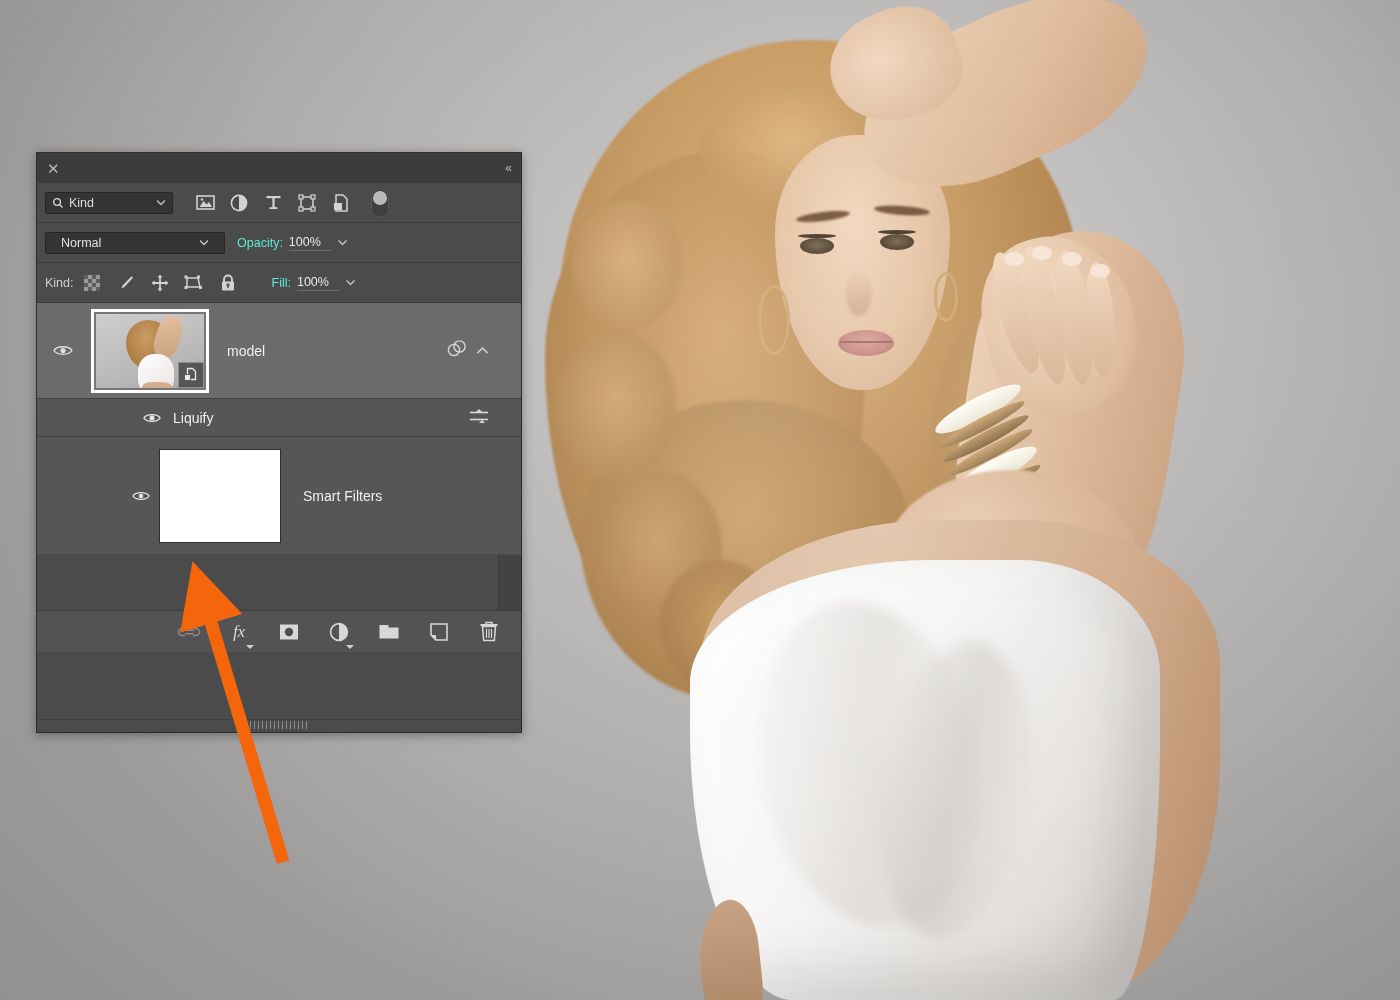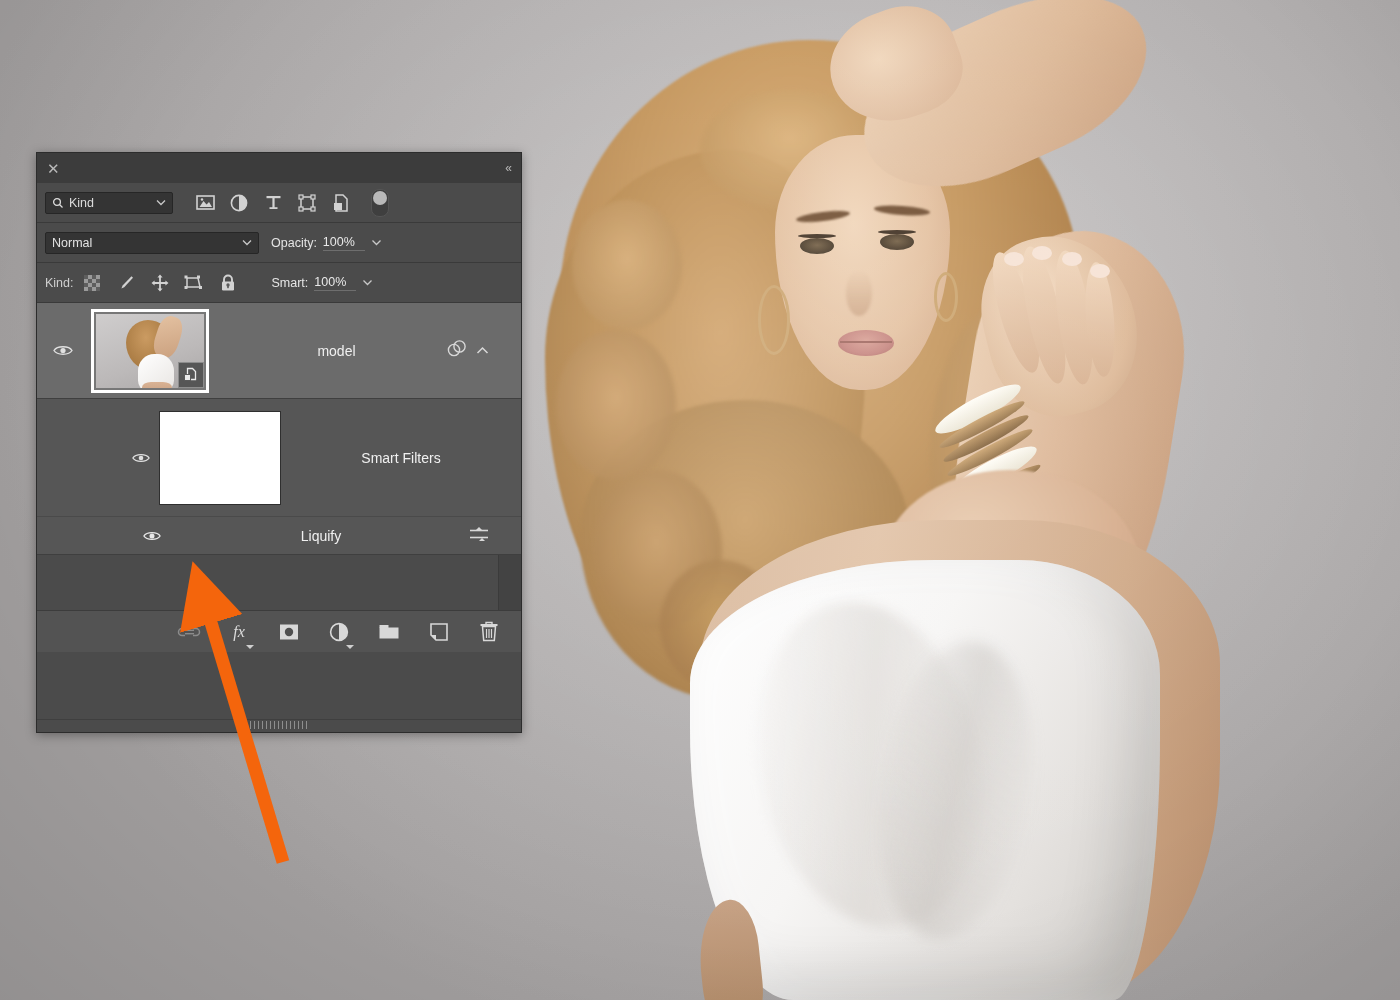--- a/index.html
+++ b/index.html
@@ -223,48 +223,47 @@
   .toggle-pill::after {
     content:''; position:absolute; left: 1px; top: 1px;
     width: 14px; height: 14px; border-radius: 50%; background: #b9b9b9;
   }
 
   .blendbar {
     height: 40px; display: flex; align-items: center;
     padding: 0 8px; box-sizing: border-box; border-bottom: 1px solid #3a3a3a;
   }
   .blend-select {
-    width: 214px; height: 22px; background: #343434;
+    width: 180px; height: 22px; background: #343434;
     border: 1px solid #262626; border-radius: 2px;
-    display: flex; align-items: center; padding: 0 6px;
+    display: flex; align-items: center; padding: 0 15px;
     box-sizing: border-box; font-size: 12.5px; color: #e2e2e2; cursor: pointer;
   }
   .blend-select .lbl { flex: 1; }
   .numfield { display: flex; align-items: center; gap: 6px; margin-left: 12px; }
-  .numlabel { color: #e5e5e5; font-size: 12.5px; }
+  .numlabel { color: #5eead4; font-size: 12.5px; }
   .numval {
     color: #e8e8e8; font-size: 12.5px; min-width: 42px;
     border-bottom: 1px solid #6e6e6e; padding-bottom: 1px; cursor: text;
   }
 
   .lockbar {
     height: 40px; display: flex; align-items: center;
     padding: 0 8px; box-sizing: border-box; border-bottom: 1px solid #3a3a3a;
   }
   .lockbar .lbl { color: #cfcfcf; font-size: 12.5px; margin-right: 8px; }
   .lockicons { display: flex; align-items: center; gap: 14px; }
   .lockicon { width: 20px; height: 20px; display:flex; align-items:center; justify-content:center; cursor:pointer; }
 
   
   .layerlist {
     position: relative;
     height: 307px;
     background: #4b4b4b;
     overflow: hidden;
-    text-align: center;
   }
   .scrollcol {
     position: absolute; right: 0; top: 0; bottom: 0; width: 22px;
     background: #434343; border-left: 1px solid #3b3b3b;
   }
   .row { position: relative; display: flex; align-items: center; }
 
   .row-model {
     height: 96px; background: #6b6b6b;
     border-bottom: 1px solid #3f3f3f;
@@ -535,21 +534,21 @@
         <span class="lockicon">
           <svg width="16" height="18" viewBox="0 0 16 18">
             <path d="M4 8 V5.5 a4 4 0 0 1 8 0 V8" fill="none" stroke="#d2d2d2" stroke-width="1.9"></path>
             <rect x="2" y="7.5" width="12" height="9" rx="1.2" fill="#d2d2d2"></rect>
             <circle cx="8" cy="11" r="1.7" fill="#5a5a5a"></circle>
             <rect x="7.2" y="11" width="1.6" height="3.2" fill="#5a5a5a"></rect>
           </svg>
         </span>
       </div>
       <div class="numfield" style="margin-left:34px;">
-        <span class="numlabel">Smart:</span>
+        <span class="numlabel">Fill:</span>
         <span class="numval">100%</span>
         <svg width="11" height="7" viewBox="0 0 10 7">
           <polyline points="1,1.5 5,5.5 9,1.5" fill="none" stroke="#c8c8c8" stroke-width="1.3"></polyline>
         </svg>
       </div>
     </div>
 
     <div class="layerlist">
       <div class="scrollcol"></div>
 
@@ -585,50 +584,50 @@
             </svg>
           </span>
           <span>
             <svg width="13" height="9" viewBox="0 0 13 9">
               <polyline points="1.5,7 6.5,2 11.5,7" fill="none" stroke="#d8d8d8" stroke-width="1.5"></polyline>
             </svg>
           </span>
         </div>
       </div>
 
-      <div class="row row-smart">
-        <div class="indent"></div>
-        <div class="eye-cell-sm">
-          <svg width="18" height="12" viewBox="0 0 20 13">
-            <path d="M1 6.5 C4 1.5 16 1.5 19 6.5 C16 11.5 4 11.5 1 6.5 Z" fill="none" stroke="#e0e0e0" stroke-width="1.5"></path>
-            <circle cx="10" cy="6.5" r="2.6" fill="#e0e0e0"></circle>
-          </svg>
-        </div>
-        <div class="mask-thumb"></div>
-        <div class="smart-label">Smart Filters</div>
-      </div>
-
       <div class="row row-liquify">
         <div class="liquify-eye">
           <svg width="18" height="12" viewBox="0 0 20 13">
             <path d="M1 6.5 C4 1.5 16 1.5 19 6.5 C16 11.5 4 11.5 1 6.5 Z" fill="none" stroke="#e8e8e8" stroke-width="1.5"></path>
             <circle cx="10" cy="6.5" r="2.8" fill="#e8e8e8"></circle>
           </svg>
         </div>
         <div class="liquify-name">Liquify</div>
         <span style="padding-right:10px;">
           <svg width="20" height="16" viewBox="0 0 20 16">
             <line x1="1" y1="4.5" x2="19" y2="4.5" stroke="#d8d8d8" stroke-width="1.6"></line>
             <line x1="1" y1="11.5" x2="19" y2="11.5" stroke="#d8d8d8" stroke-width="1.6"></line>
             <polygon points="10,1 13,4 7,4" fill="#d8d8d8"></polygon>
             <polygon points="13,12 16,15 10,15" fill="#d8d8d8"></polygon>
           </svg>
         </span>
       </div>
 
+      <div class="row row-smart">
+        <div class="indent"></div>
+        <div class="eye-cell-sm">
+          <svg width="18" height="12" viewBox="0 0 20 13">
+            <path d="M1 6.5 C4 1.5 16 1.5 19 6.5 C16 11.5 4 11.5 1 6.5 Z" fill="none" stroke="#e0e0e0" stroke-width="1.5"></path>
+            <circle cx="10" cy="6.5" r="2.6" fill="#e0e0e0"></circle>
+          </svg>
+        </div>
+        <div class="mask-thumb"></div>
+        <div class="smart-label">Smart Filters</div>
+      </div>
+
       <div class="list-filler" style="height:55px;"></div>
     </div>
 
     <div class="bottombar">
       <span class="bicon dis">
         <svg width="24" height="14" viewBox="0 0 24 14">
           <path d="M8 3.5 h-3 a3.5 3.5 0 0 0 0 7 h3" fill="none" stroke="#cfcfcf" stroke-width="1.5"></path>
           <path d="M16 3.5 h3 a3.5 3.5 0 0 1 0 7 h-3" fill="none" stroke="#cfcfcf" stroke-width="1.5"></path>
           <line x1="8" y1="5.3" x2="17" y2="5.3" stroke="#cfcfcf" stroke-width="1.4"></line>
           <line x1="8" y1="8.7" x2="17" y2="8.7" stroke="#cfcfcf" stroke-width="1.4"></line>

